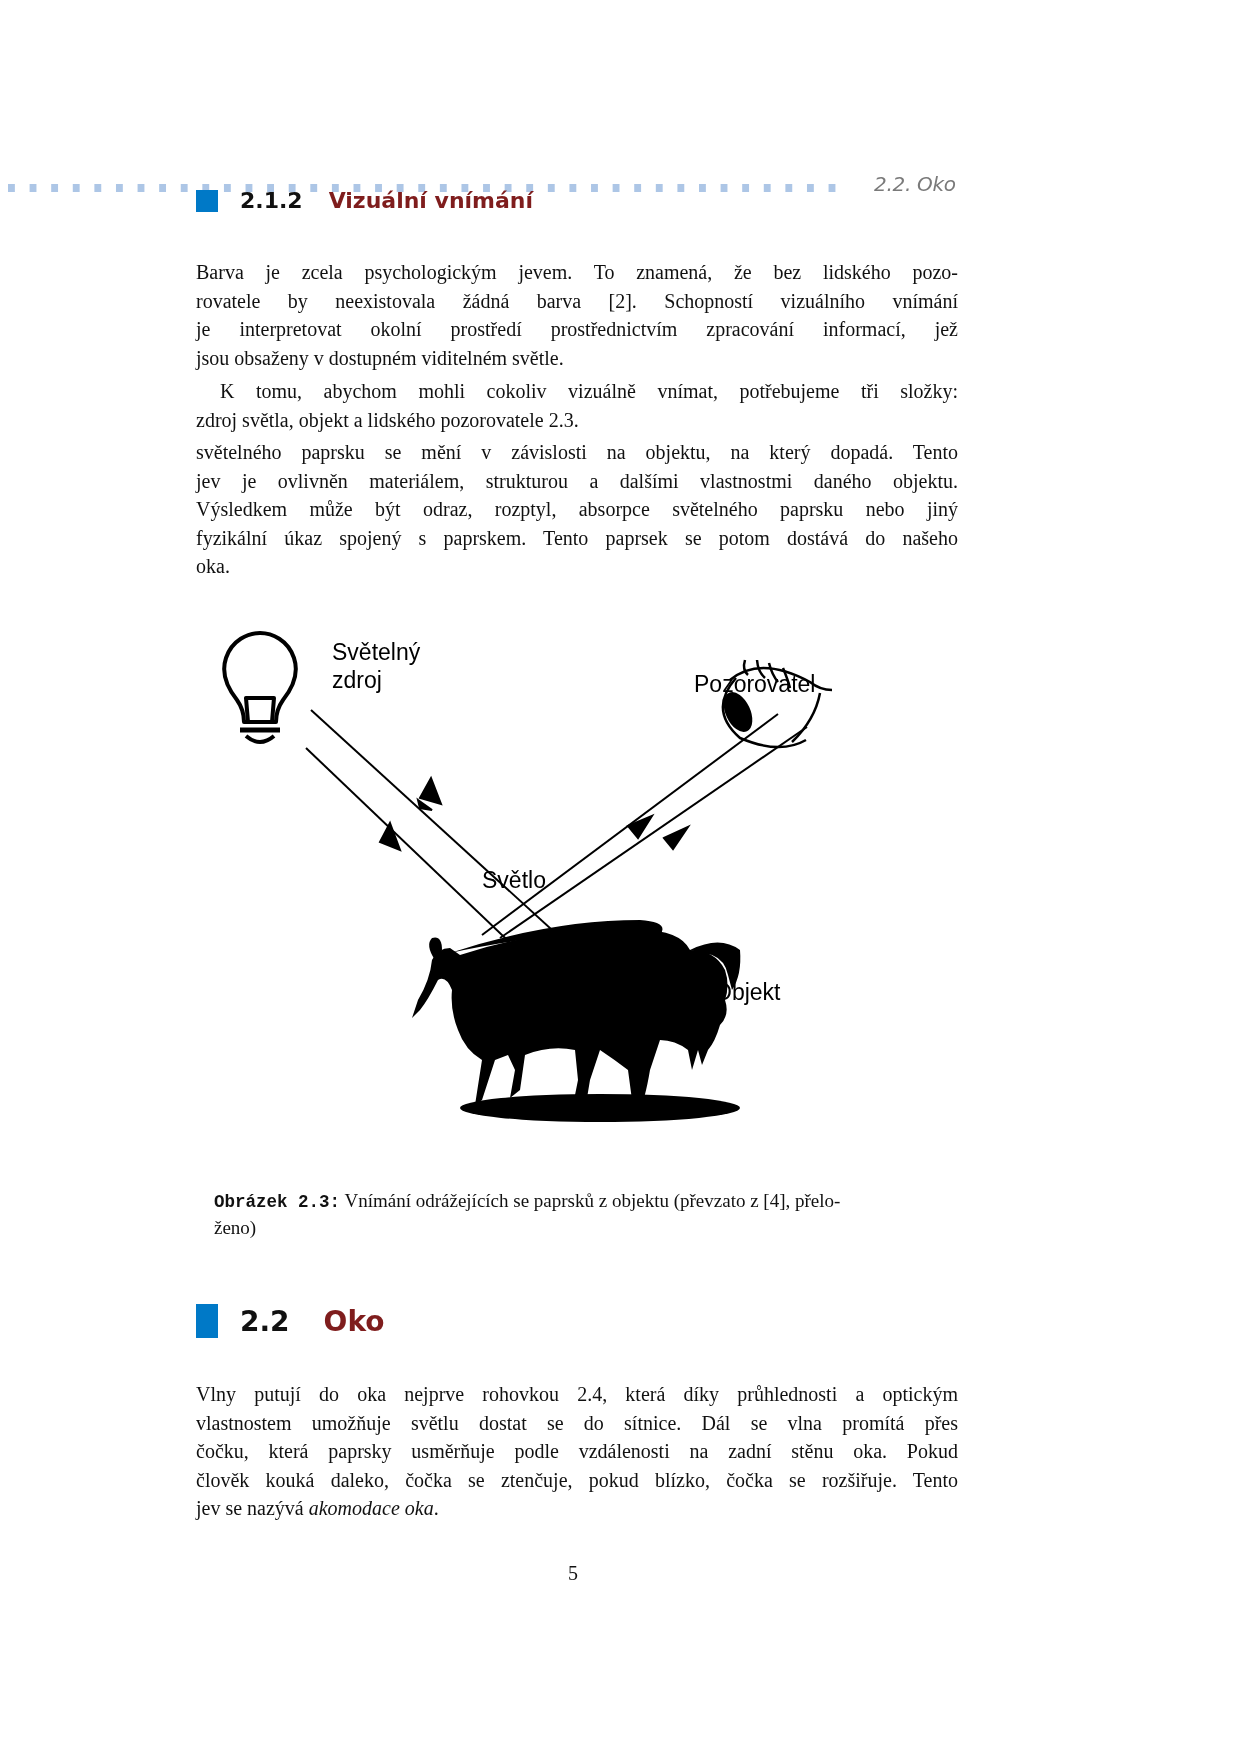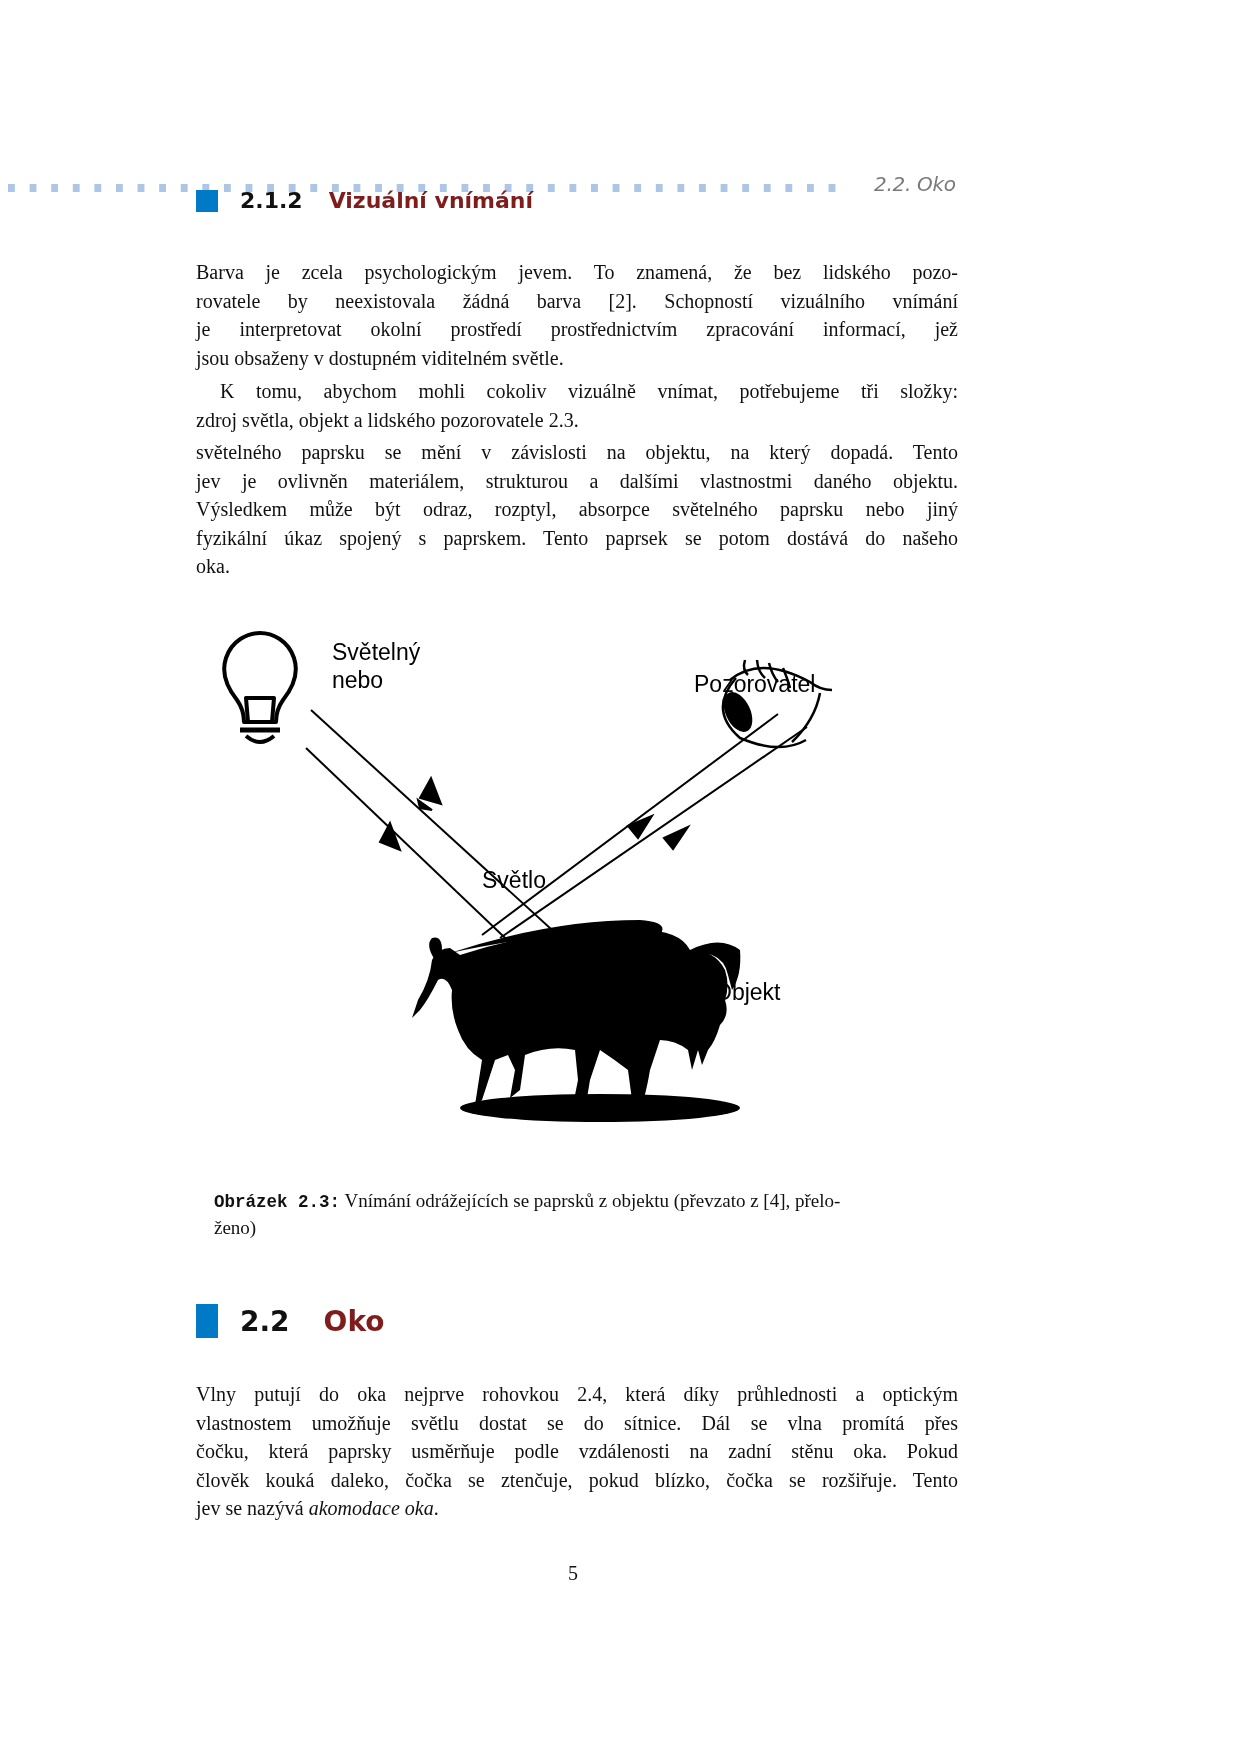--- a/index.html
+++ b/index.html
@@ -117,21 +117,21 @@
     <g fill="#000">
       <path d="M230,323 Q330,290 420,290 Q450,292 440,305 Q400,298 340,305 Q280,312 230,323 Z"></path>
       <path d="M240,325 Q300,305 370,300 L420,300 Q460,300 470,320 Q495,320 505,340 Q510,355 505,370 Q510,385 500,395 Q495,412 488,420 L482,435 L478,420 L472,440 L468,420 Q455,410 440,410 L430,440 Q425,470 418,485 L412,470 L408,440 Q395,430 380,420 L370,450 L365,480 L352,480 L358,450 L355,420 Q330,415 305,425 L300,460 L290,468 L295,440 L288,425 L275,430 L262,470 L255,475 L262,430 Q245,420 238,400 Q230,380 232,360 Q226,345 218,350 Q208,370 200,380 L192,388 L198,370 Q210,350 212,330 Q218,318 230,318 Z"></path>
       <ellipse cx="380" cy="478" rx="140" ry="14"></ellipse>
       <path d="M470,320 Q500,305 520,320 Q522,345 512,360 L508,345 Q505,330 492,325 Z"></path>
       <path d="M215,330 Q205,315 212,308 Q222,305 222,320 Z"></path>
     </g>
   </svg>
   <div class="fig-label" style="left:68px; top:8px;margin-left:44px;">
     <span>Světelný</span><br>
-    <span>nebo</span>
+    <span>zdroj</span>
   </div>
   <div class="fig-label" style="left:474px; top:40px;">Pozorovatel</div>
   <div class="fig-label" style="left:262px; top:236px;">Světlo</div>
   <div class="fig-label" style="left:466px; top:348px;margin-left:28px;">Objekt</div>
 </div>
 
 <p class="caption">
   <span class="cap-label">Obrázek 2.3:</span>
   <span>Vnímání odrážejících se paprsků z objektu (převzato z [4], přelo-</span><br>
   <span>ženo)</span>

